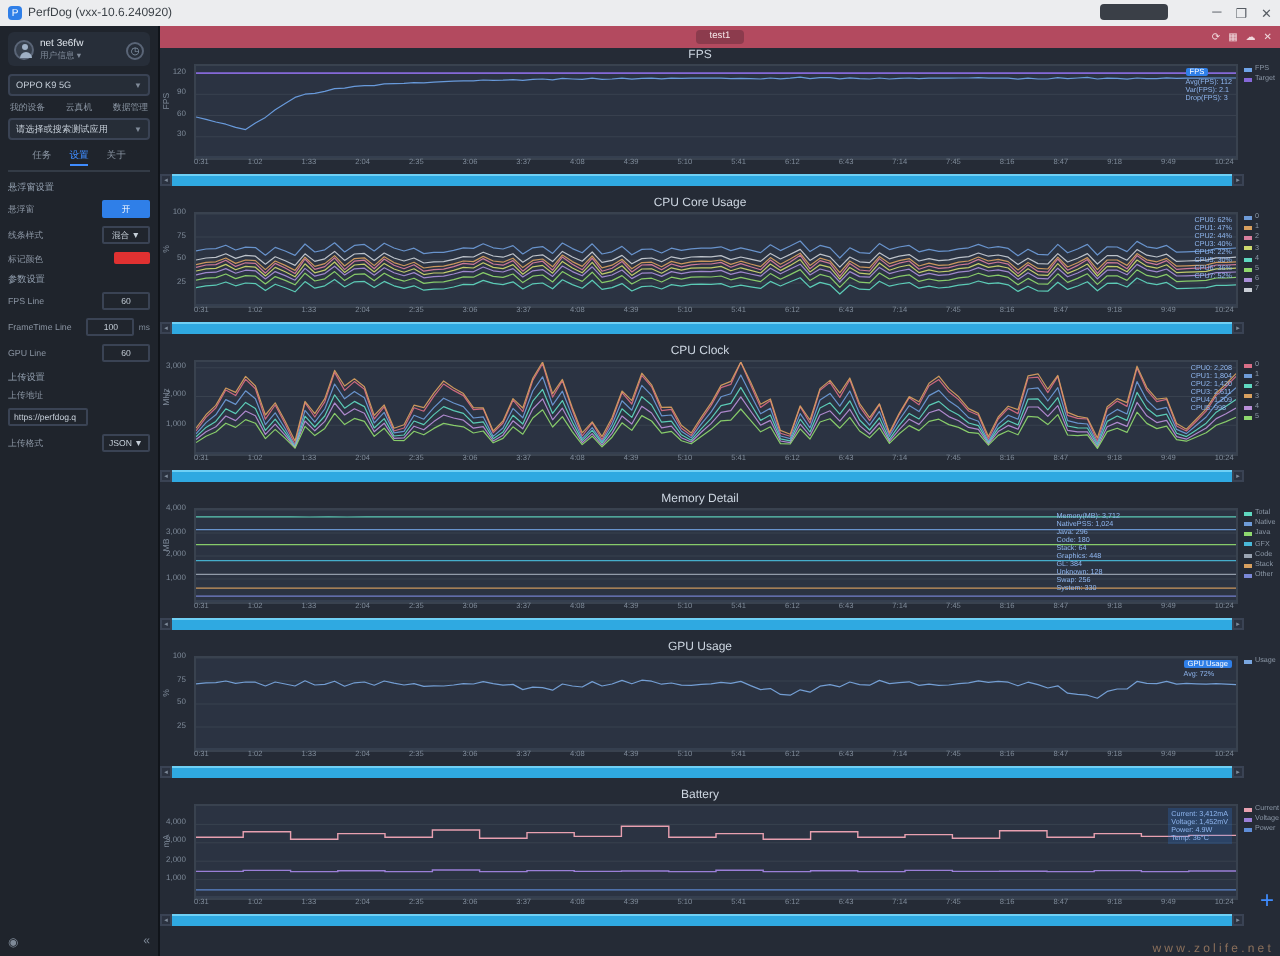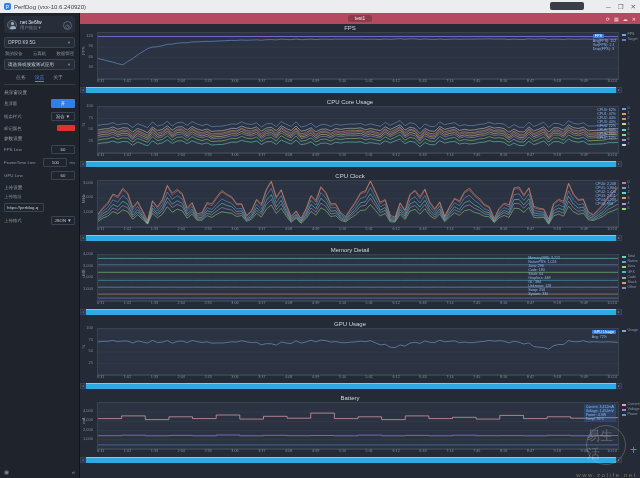--- a/index.html
+++ b/index.html
@@ -651,18 +651,15 @@
           </div>
         </div>
       <div class="scrollbar">
         <div class="sb-btn">◂</div>
         <div class="sb-bar" style="background: rgb(47, 169, 225);"></div>
         <div class="sb-btn">▸</div>
       </div>
     </div>
     </div>
 
-  <div class="wm-stamp">
-      <span>易生活</span>
-    </div>
   <div class="add-btn">+</div>
   <div class="wm-url">www.zolife.net</div>
 </div>
 
 </body></html>

